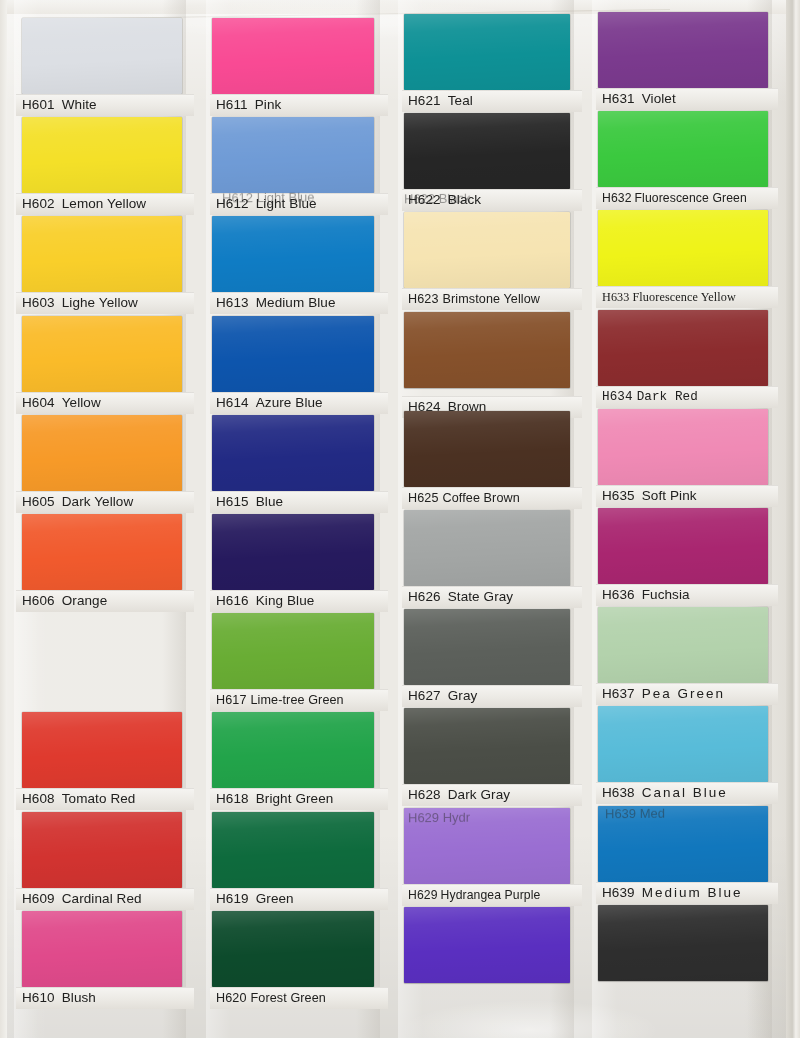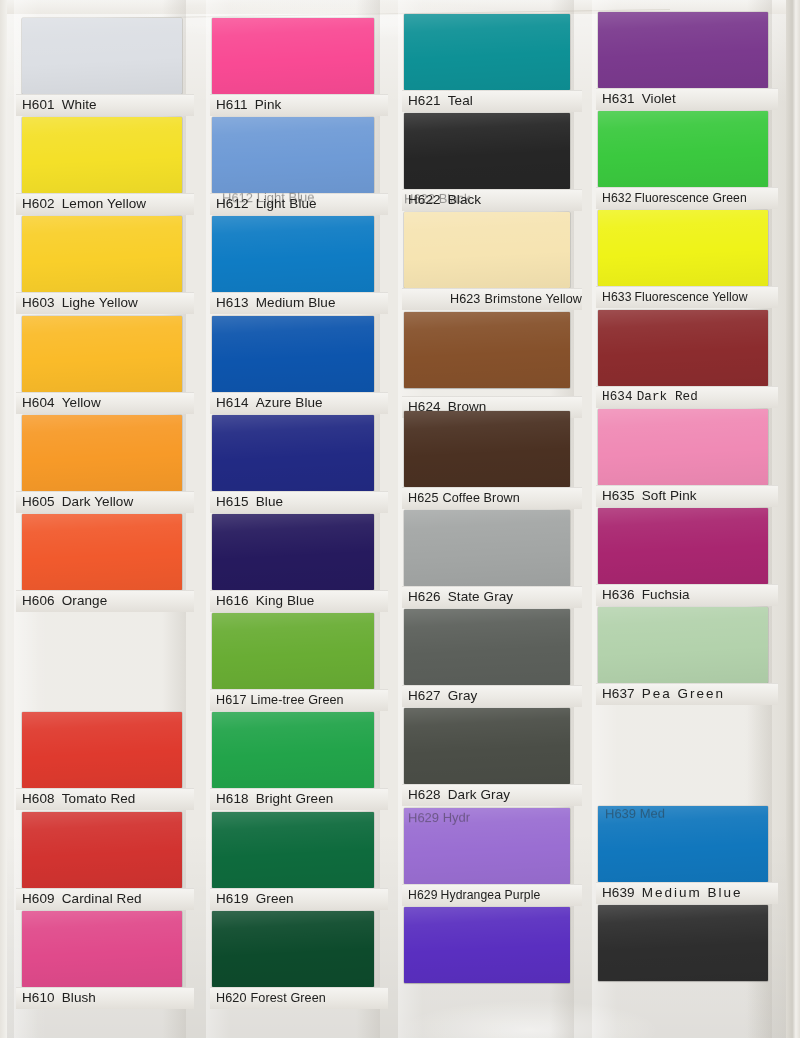--- a/index.html
+++ b/index.html
@@ -245,21 +245,21 @@
       <div class="column" style="left: 398px; width: 176px;">
         <div class="column-strip"></div>
         <div class="swatch-cell" style="top: 14px; height: 98px;">
           <div class="swatch-chip" title="H621 Teal" style="left: 6px; width: 166px; height: 76px; background: rgb(14, 145, 150);"></div>
           <div class="swatch-label" style="left: 4px; width: 180px; top: 76px;"><span class="code">H621</span><span class="name">Teal</span></div>
         </div>
         <div class="swatch-cell" style="top: 113.2px; height: 98px;">
           <div class="swatch-chip" title="H622 Black" style="left: 6px; width: 166px; height: 76px; background: rgb(38, 38, 38);"></div>
           <div class="swatch-label" style="left: 4px; width: 180px; top: 76px;"><span class="code">H622</span><span class="name">Black</span></div>
         </div>
-        <div class="swatch-cell" style="top: 212.4px; height: 98px; text-align: right;">
+        <div class="swatch-cell" style="top: 212.4px; height: 98px;">
           <div class="swatch-chip" title="H623 Brimstone Yellow" style="left: 6px; width: 166px; height: 76px; background: rgb(246, 228, 178);"></div>
           <div class="swatch-label tight" style="left: 4px; width: 180px; top: 76px;"><span class="code">H623</span><span class="name">Brimstone Yellow</span></div>
         </div>
         <div class="swatch-cell" style="top: 311.6px; height: 98px;">
           <div class="swatch-chip" title="H624 Brown" style="left: 6px; width: 166px; height: 76px; background: rgb(134, 81, 43);"></div>
           <div class="swatch-label" style="left: 4px; width: 180px; top: 76px; margin-top: 8px;"><span class="code">H624</span><span class="name">Brown</span></div>
         </div>
         <div class="swatch-cell" style="top: 410.8px; height: 104px;">
           <div class="swatch-chip" title="H625 Coffee Brown" style="left: 6px; width: 166px; height: 76px; background: rgb(75, 49, 34);"></div>
           <div class="swatch-label tight" style="left: 4px; width: 180px; top: 76px;"><span class="code">H625</span><span class="name">Coffee Brown</span></div>
@@ -289,37 +289,41 @@
         <div class="swatch-cell" style="top: 12px; height: 98px;">
           <div class="swatch-chip" title="H631 Violet" style="left: 6px; width: 170px; height: 76px; background: rgb(123, 58, 142);"></div>
           <div class="swatch-label" style="left: 4px; width: 182px; top: 76px;"><span class="code">H631</span><span class="name">Violet</span></div>
         </div>
         <div class="swatch-cell" style="top: 111.2px; height: 98px;">
           <div class="swatch-chip" title="H632 Fluorescence Green" style="left: 6px; width: 170px; height: 76px; background: rgb(59, 201, 63);"></div>
           <div class="swatch-label vtight" style="left: 4px; width: 182px; top: 76px;"><span class="code">H632</span><span class="name">Fluorescence Green</span></div>
         </div>
         <div class="swatch-cell" style="top: 210.4px; height: 98px;">
           <div class="swatch-chip" title="H633 Fluorescence Yellow" style="left: 6px; width: 170px; height: 76px; background: rgb(239, 243, 24);"></div>
-          <div class="swatch-label vtight" style="left: 4px; width: 182px; top: 76px;"><span class="code">H633</span><span class="name">Fluorescence Yellow</span></div>
+          <div class="swatch-label vtight" style="left: 4px; width: 182px; top: 76px; font-family: Liberation Serif, serif;"><span class="code">H633</span><span class="name">Fluorescence Yellow</span></div>
         </div>
         <div class="swatch-cell" style="top: 309.6px; height: 98px;">
           <div class="swatch-chip" title="H634 Dark Red" style="left: 6px; width: 170px; height: 76px; background: rgb(140, 44, 46);"></div>
           <div class="swatch-label tight" style="left: 4px; width: 182px; top: 76px; font-family: Liberation Mono, monospace;"><span class="code">H634</span><span class="name">Dark Red</span></div>
         </div>
         <div class="swatch-cell" style="top: 408.8px; height: 98px;">
           <div class="swatch-chip" title="H635 Soft Pink" style="left: 6px; width: 170px; height: 76px; background: rgb(240, 138, 181);"></div>
           <div class="swatch-label" style="left: 4px; width: 182px; top: 76px;"><span class="code">H635</span><span class="name">Soft Pink</span></div>
         </div>
         <div class="swatch-cell" style="top: 508px; height: 98px;">
           <div class="swatch-chip" title="H636 Fuchsia" style="left: 6px; width: 170px; height: 76px; background: rgb(169, 38, 112);"></div>
           <div class="swatch-label" style="left: 4px; width: 182px; top: 76px;"><span class="code">H636</span><span class="name">Fuchsia</span></div>
         </div>
         <div class="swatch-cell" style="top: 607.2px; height: 98px;">
           <div class="swatch-chip" title="H637 Pea Green" style="left: 6px; width: 170px; height: 76px; background: rgb(179, 210, 172);"></div>
           <div class="swatch-label spaced" style="left: 4px; width: 182px; top: 76px;"><span class="code">H637</span><span class="name">Pea Green</span></div>
+        </div>
+        <div class="swatch-cell" style="top: 706.4px; height: 98px;">
+          <div class="swatch-chip" title="H638 Canal Blue" style="left: 6px; width: 170px; height: 76px; background: rgb(88, 188, 217);"></div>
+          <div class="swatch-label spaced" style="left: 4px; width: 182px; top: 76px;"><span class="code">H638</span><span class="name">Canal Blue</span></div>
         </div>
         <div class="swatch-cell" style="top: 805.6px; height: 98px;">
           <div class="swatch-chip" title="H639 Medium Blue" style="left: 6px; width: 170px; height: 76px; background: rgb(17, 119, 189);"></div>
           <div class="swatch-label spaced" style="left: 4px; width: 182px; top: 76px;"><span class="code">H639</span><span class="name">Medium Blue</span></div>
         </div>
         <div class="swatch-cell" style="top: 904.8px; height: 98px;">
           <div class="swatch-chip" title="H640" style="left: 6px; width: 170px; height: 76px; background: rgb(46, 46, 46);"></div>
         </div>
       </div>
     </div>

